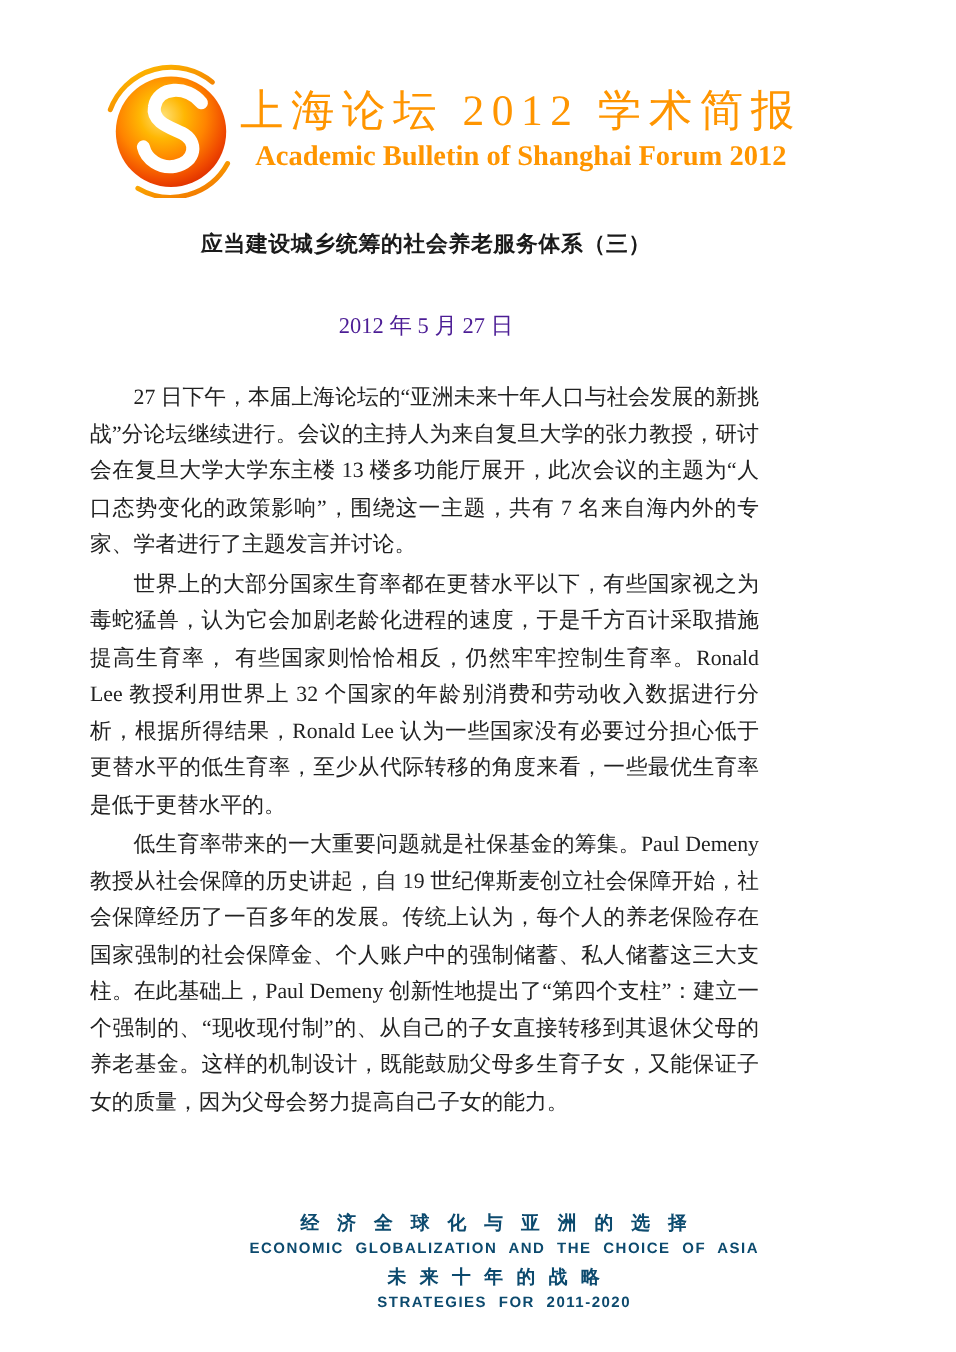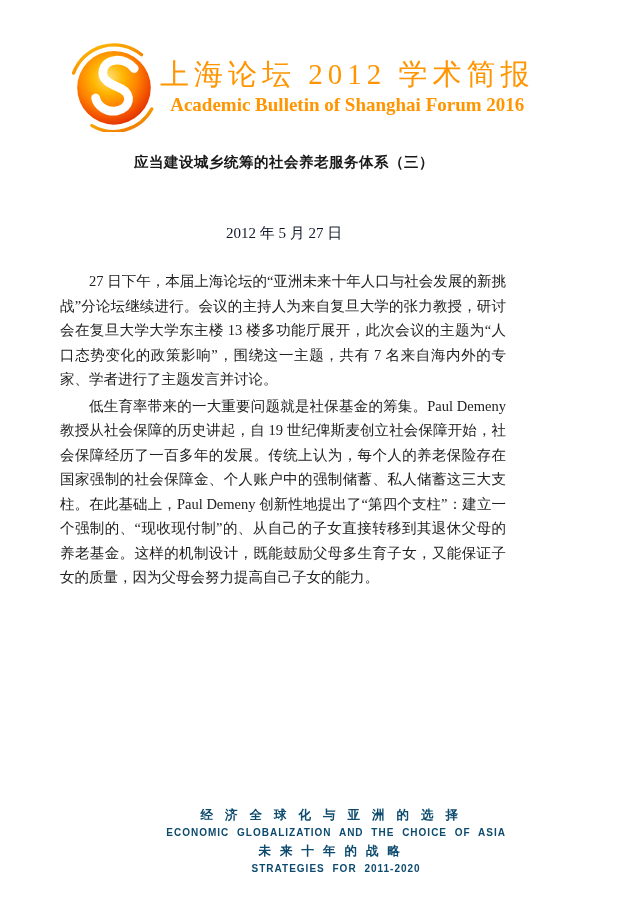--- a/index.html
+++ b/index.html
@@ -21,21 +21,21 @@
   }
   .title-en {
     color:#FF9500; font-size:19px; font-weight:bold;
     margin-top:3px; line-height:22px; white-space:nowrap;
   }
   
   .doc-title {
     text-align:center; font-size:14.5px; font-weight:bold;
     letter-spacing:0.5px; margin-top:21px; color:#1a1a1a;
   }
-  .doc-date { text-align:center; font-size:15px; margin-top:52px; color:#0f172a; }
+  .doc-date { text-align:center; font-size:15px; margin-top:36px; color:#4c1d95; }
   
   .body { margin:26px 62px 12px 60px; }
   .body p {
     margin:0 0 2px 0;
     font-size:14.5px; line-height:24.5px;
     text-align:justify; text-indent:2em;
     color:#212121;
   }
   
   .footer {
@@ -68,29 +68,30 @@
           <stop offset="100%" stop-color="#F06A00"></stop>
         </linearGradient>
       </defs>
       <circle cx="50" cy="52" r="40" fill="url(#sphereGrad)"></circle>
       <path d="M72 31 C62 18 40 19 38 34 C36 45 50 49 58 53 C70 59 68 74 53 77 C42 79 32 72 30 63" fill="none" stroke="#ffffff" stroke-width="9.5" stroke-linecap="round"></path>
       <path d="M80 16 A47 47 0 0 0 6 36" fill="none" stroke="url(#arcGrad)" stroke-width="3.6" stroke-linecap="round"></path>
       <path d="M26 93 A47 47 0 0 0 91 75" fill="none" stroke="url(#arcGrad)" stroke-width="3.6" stroke-linecap="round"></path>
     </svg>
     <div class="header-text">
       <div class="title-cn">上海论坛 2012 学术简报</div>
-      <div class="title-en">Academic Bulletin of Shanghai Forum 2016</div>
+      <div class="title-en">Academic Bulletin of Shanghai Forum 2012</div>
     </div>
   </div>
 
   <div class="doc-title">应当建设城乡统筹的社会养老服务体系（三）</div>
   <div class="doc-date">2012 年 5 月 27 日</div>
 
   <main class="body">
     <p>27 日下午，本届上海论坛的“亚洲未来十年人口与社会发展的新挑战”分论坛继续进行。会议的主持人为来自复旦大学的张力教授，研讨会在复旦大学大学东主楼 13 楼多功能厅展开，此次会议的主题为“人口态势变化的政策影响”，围绕这一主题，共有 7 名来自海内外的专家、学者进行了主题发言并讨论。</p>
+    <p>世界上的大部分国家生育率都在更替水平以下，有些国家视之为毒蛇猛兽，认为它会加剧老龄化进程的速度，于是千方百计采取措施提高生育率， 有些国家则恰恰相反，仍然牢牢控制生育率。Ronald Lee 教授利用世界上 32 个国家的年龄别消费和劳动收入数据进行分析，根据所得结果，Ronald Lee 认为一些国家没有必要过分担心低于更替水平的低生育率，至少从代际转移的角度来看，一些最优生育率是低于更替水平的。</p>
     <p>低生育率带来的一大重要问题就是社保基金的筹集。Paul Demeny 教授从社会保障的历史讲起，自 19 世纪俾斯麦创立社会保障开始，社会保障经历了一百多年的发展。传统上认为，每个人的养老保险存在国家强制的社会保障金、个人账户中的强制储蓄、私人储蓄这三大支柱。在此基础上，Paul Demeny 创新性地提出了“第四个支柱”：建立一个强制的、“现收现付制”的、从自己的子女直接转移到其退休父母的养老基金。这样的机制设计，既能鼓励父母多生育子女，又能保证子女的质量，因为父母会努力提高自己子女的能力。</p>
   </main>
 
   <div class="footer">
     <div class="f-cn">经济全球化与亚洲的选择</div>
     <div class="f-en">ECONOMIC GLOBALIZATION AND THE CHOICE OF ASIA</div>
     <div class="f-cn f-cn2">未来十年的战略</div>
     <div class="f-en">STRATEGIES FOR 2011-2020</div>
   </div>
 

